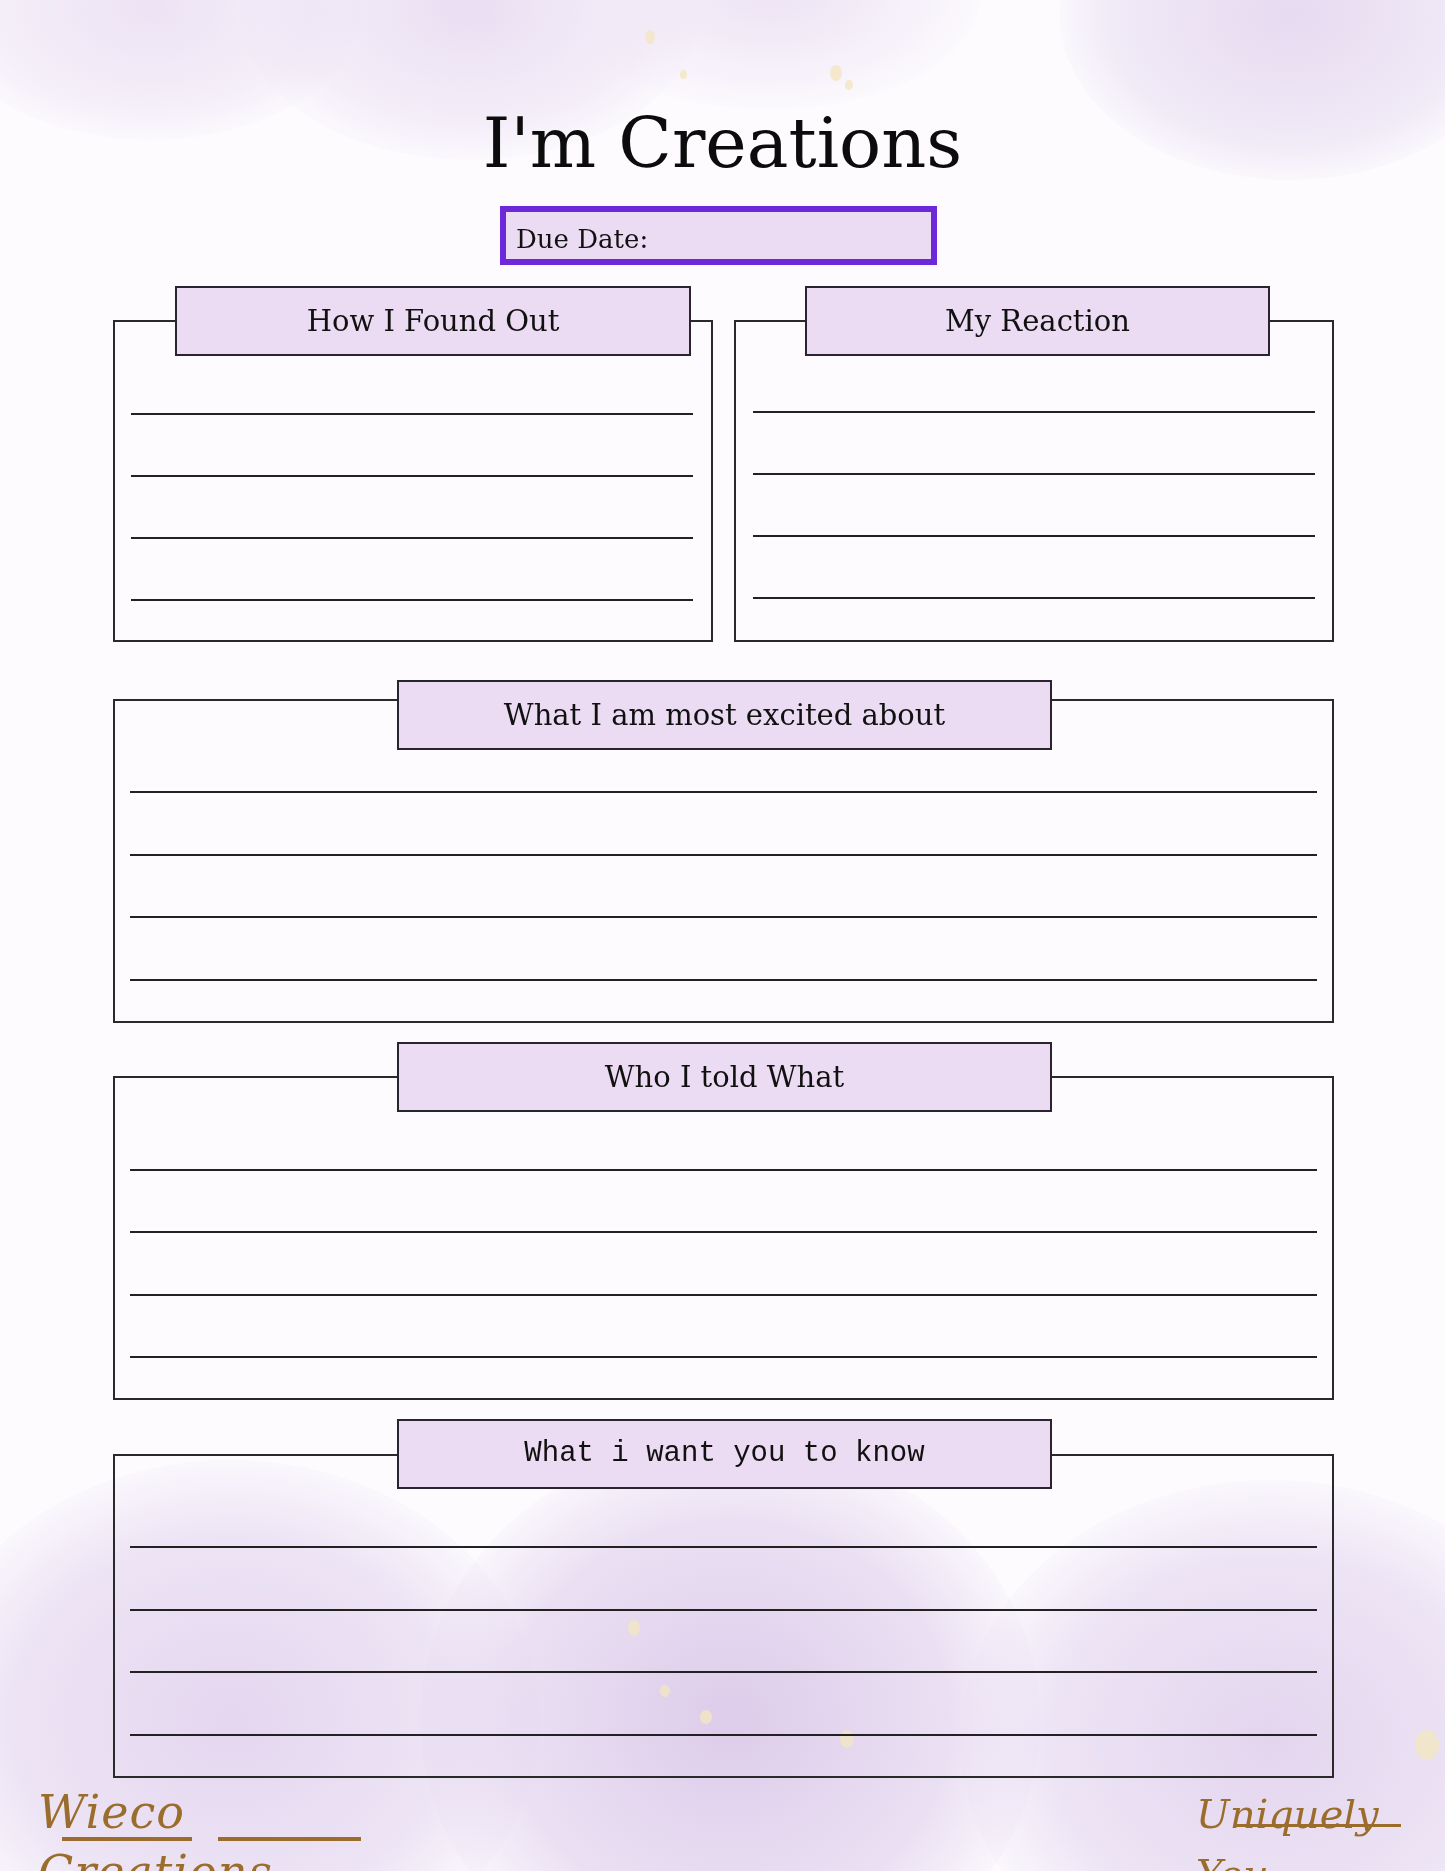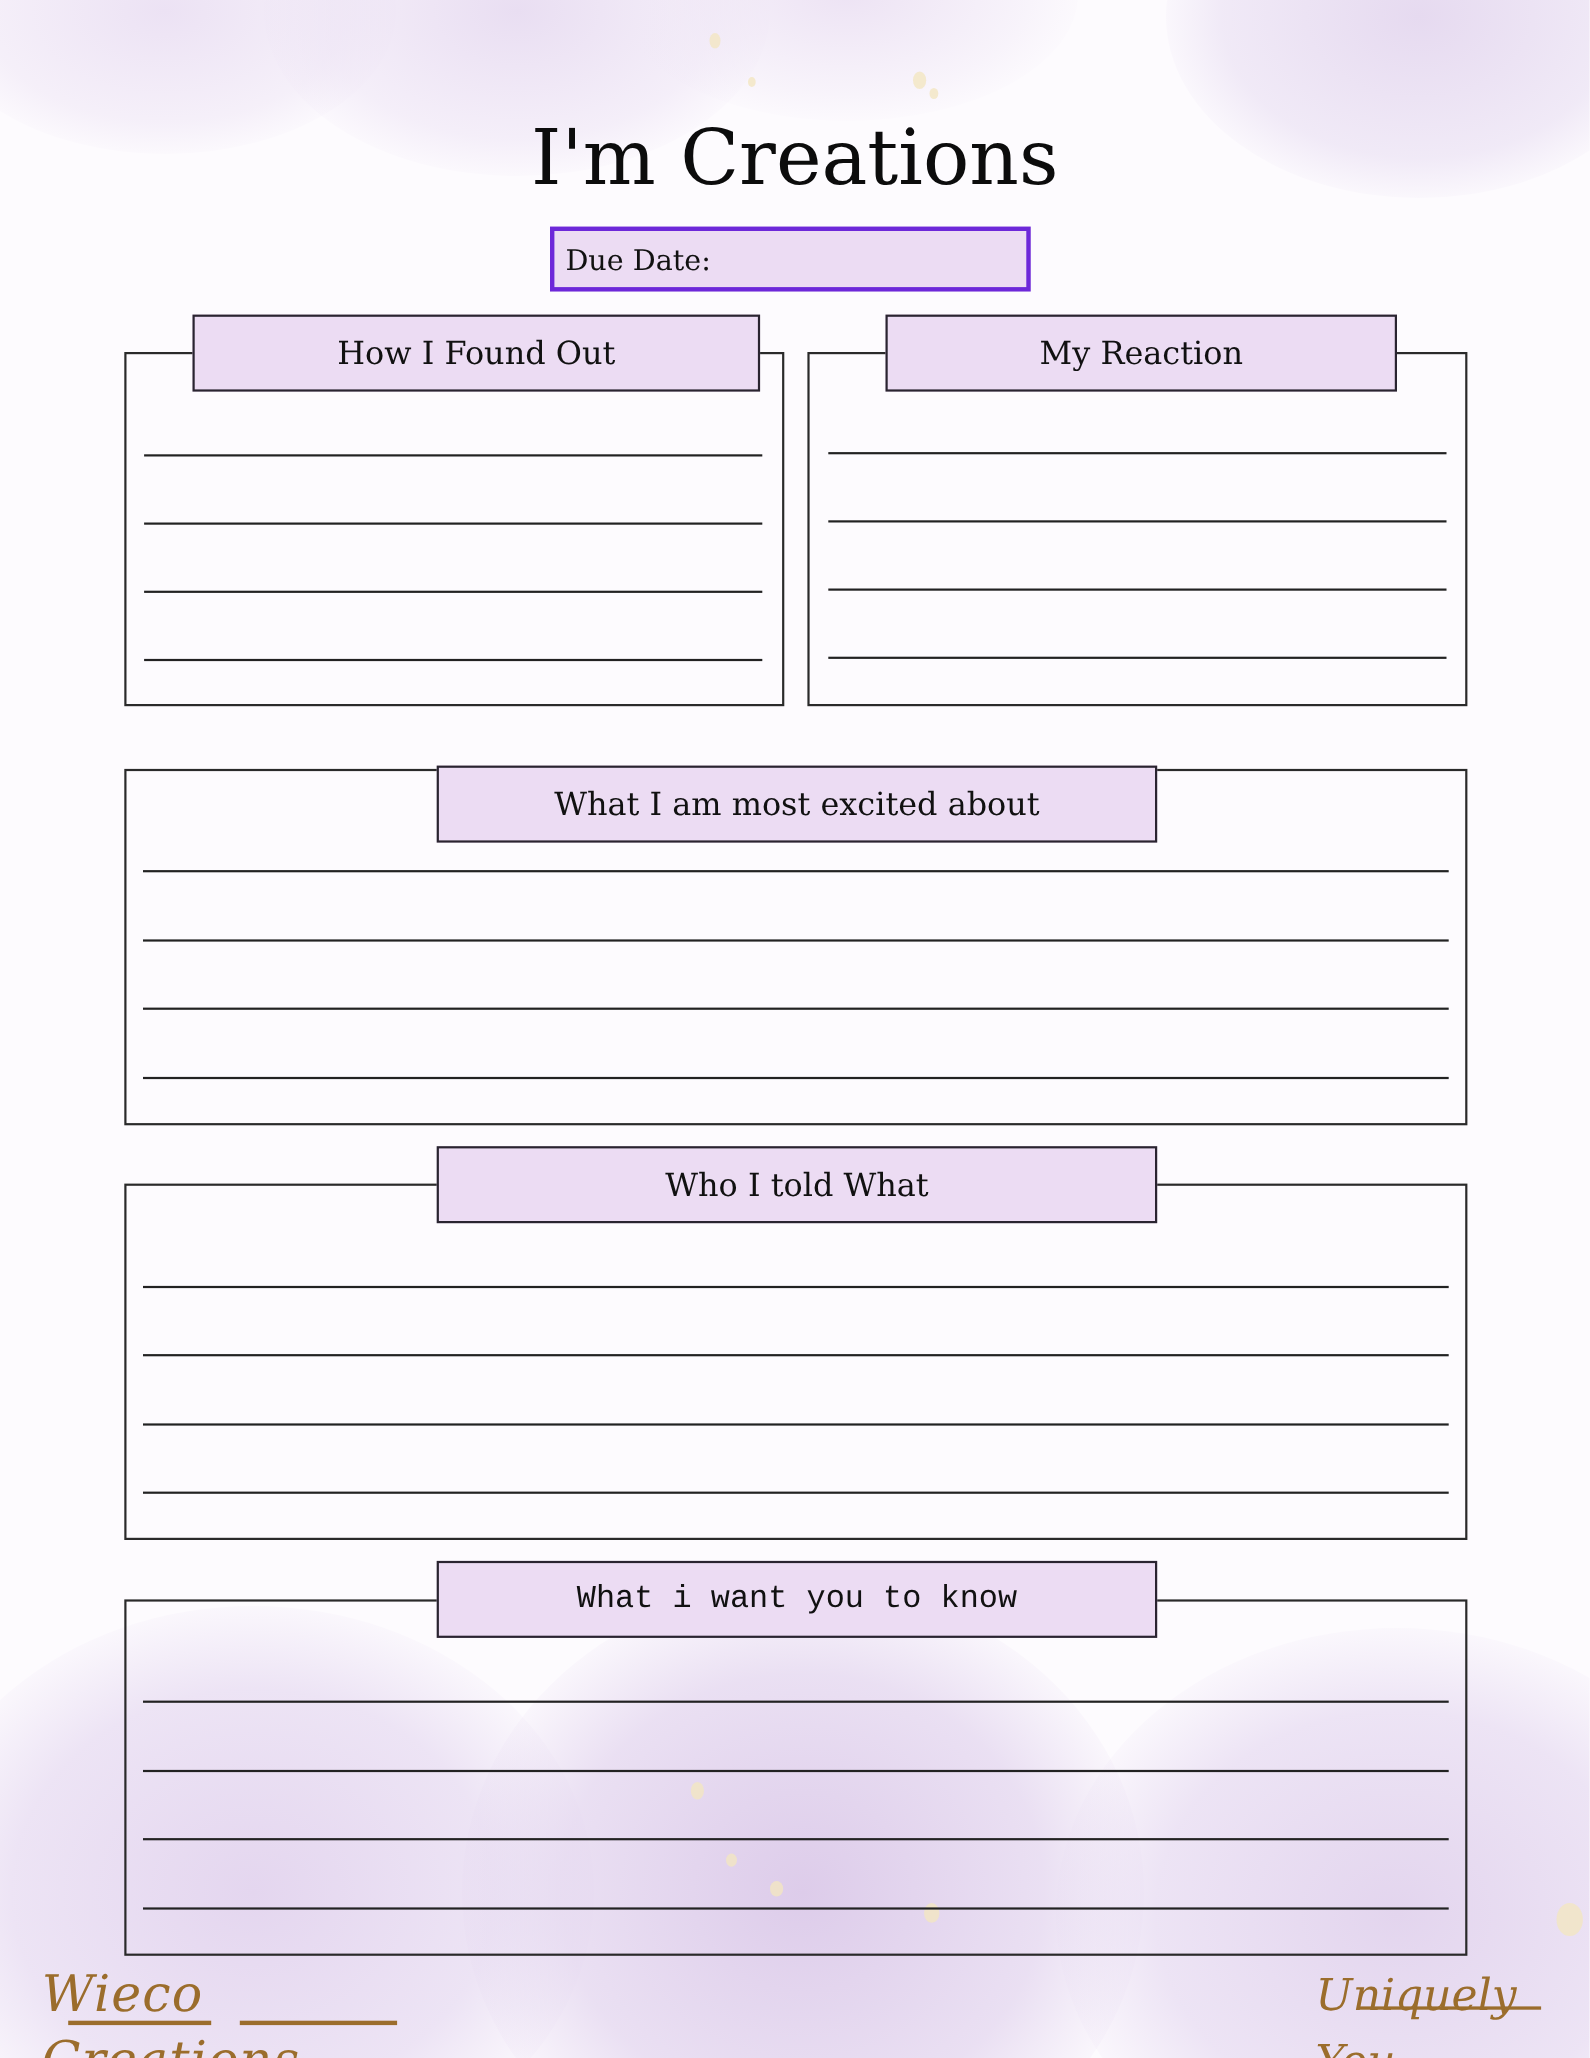--- a/index.html
+++ b/index.html
@@ -15,21 +15,21 @@
   .bottom-wash { left: 0; top: 1400px; width: 1445px; height: 471px; }
   .gold-dot { position: absolute; border-radius: 50%; background: #f3e6c2; opacity: .8; }
 
   .title {
     position: absolute; left: 0; width: 1445px; top: 98px; text-align: center;
     font-family: "DejaVu Serif", "Liberation Serif", serif;
     font-size: 70px; line-height: 90px; color: #0c0c0c; letter-spacing: 0px;
   }
   .due {
     position: absolute; left: 500px; top: 206px; width: 437px; height: 59px;
-    background: #ecdcf3; border: 4px solid #6d28d9; box-sizing: border-box;
+    background: #ecdcf3; border: 6px solid #6d28d9; box-sizing: border-box;
     font-size: 26px; line-height: 55px; padding-left: 10px;
   }
   .section {
     position: absolute; box-sizing: border-box; border: 2px solid #2a2a2a;
     background: transparent;
   }
   .section-header {
     position: absolute; box-sizing: border-box; height: 70px;
     background: #ecdcf3; border: 2px solid #2a2430;
     text-align: center; font-size: 29px; line-height: 66px; color: #111;
@@ -88,21 +88,21 @@
 <div class="rule" style="left:131px;width:562px;top:599px;"></div>
 
 <div class="section" style="left:734px;top:320px;width:600px;height:322px;"></div>
 <div class="section-header" style="left:805px;top:286px;width:465px;">My Reaction</div>
 <div class="rule" style="left:753px;width:562px;top:411px;"></div>
 <div class="rule" style="left:753px;width:562px;top:473px;"></div>
 <div class="rule" style="left:753px;width:562px;top:535px;"></div>
 <div class="rule" style="left:753px;width:562px;top:597px;"></div>
 
 <div class="section" style="left:113px;top:699px;width:1221px;height:324px;"></div>
-<div class="section-header" style="left:397px;top:696px;width:655px;">What I am most excited about</div>
+<div class="section-header" style="left:397px;top:680px;width:655px;">What I am most excited about</div>
 <div class="rule" style="left:130px;width:1187px;top:791px;"></div>
 <div class="rule" style="left:130px;width:1187px;top:854px;"></div>
 <div class="rule" style="left:130px;width:1187px;top:916px;"></div>
 <div class="rule" style="left:130px;width:1187px;top:979px;"></div>
 
 <div class="section" style="left:113px;top:1076px;width:1221px;height:324px;"></div>
 <div class="section-header" style="left:397px;top:1042px;width:655px;">Who I told What</div>
 <div class="rule" style="left:130px;width:1187px;top:1169px;"></div>
 <div class="rule" style="left:130px;width:1187px;top:1231px;"></div>
 <div class="rule" style="left:130px;width:1187px;top:1294px;"></div>

